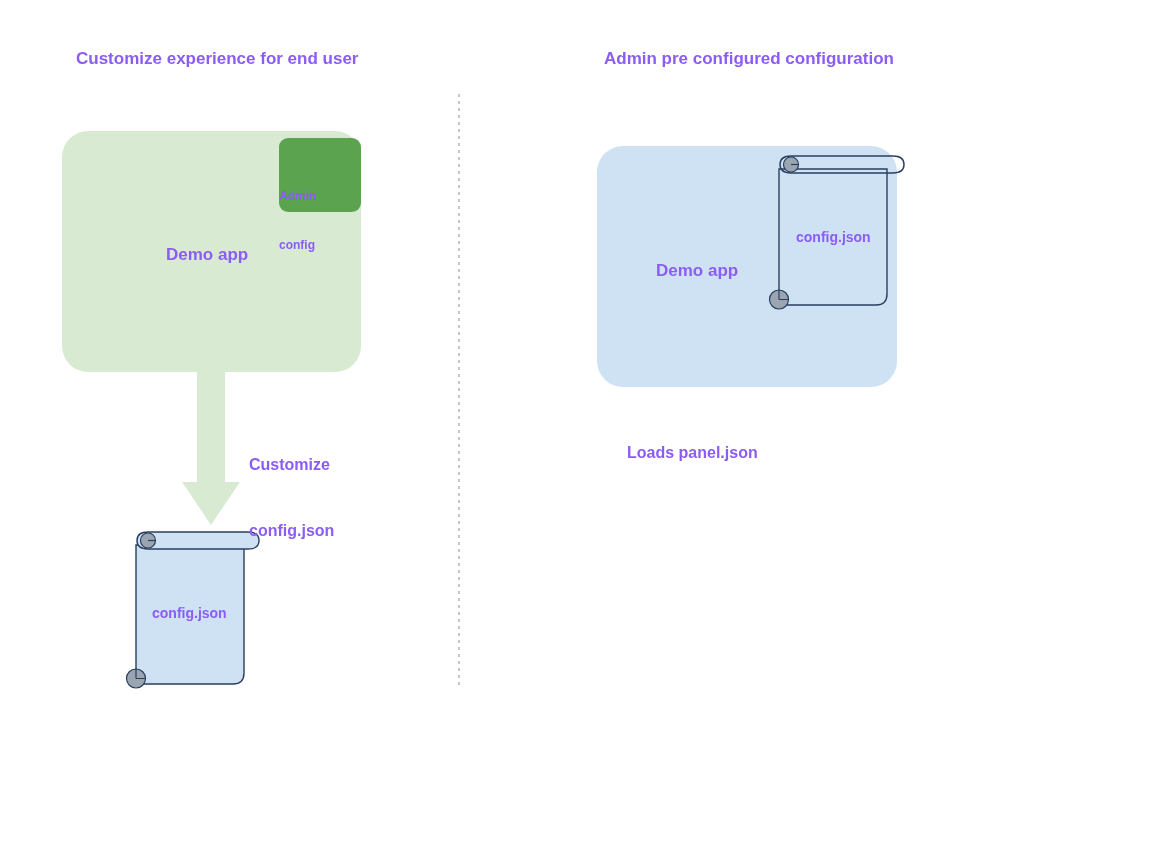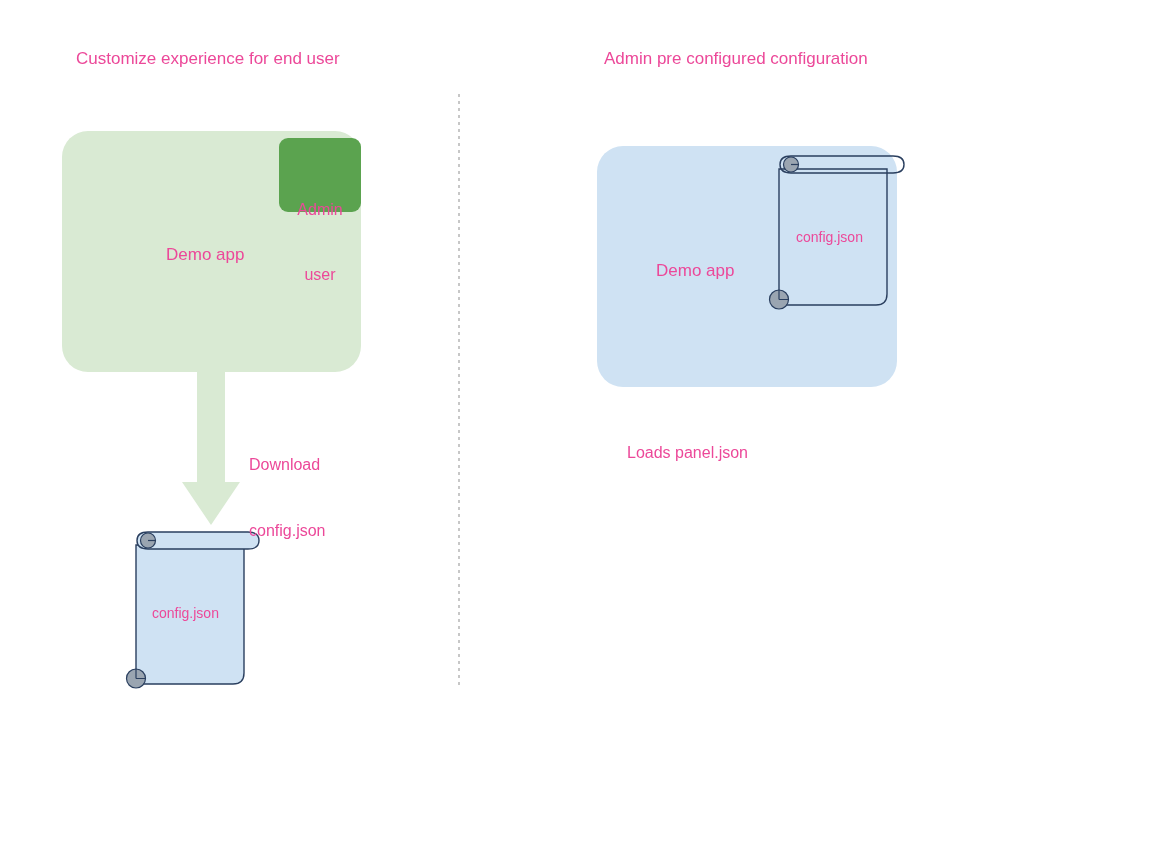--- a/index.html
+++ b/index.html
@@ -18,33 +18,34 @@
   #canvas {
     position: absolute;
     left: 0;
     top: 0;
     width: 1152px;
     height: 864px;
   }
   .label {
     position: absolute;
     font-family: "Liberation Sans", sans-serif;
-    color: #ec4899;
+    color: #8b5cf6;
     white-space: pre;
     line-height: 1.18;
+    font-weight: bold;
   }
   .title-label {
     font-size: 17px;
   }
   .app-label {
     font-size: 17px;
   }
   .panel-label {
-    font-size: 16px;
-    text-align: center;
+    font-size: 12px;
+    text-align: left;
     line-height: 1.36;
   }
   .doc-label {
     font-size: 14px;
   }
   .arrow-label {
     font-size: 16px;
     line-height: 1.38;
   }
   .caption-label {
@@ -88,25 +89,25 @@
     <path d="M 779 299.5 L 788.5 299.5 M 779 299.5 L 779 290" stroke="#2a3f5f" stroke-width="1.2" fill="none"></path>
   </g>
 </svg>
 
 <div class="label title-label" style="left:76px; top:49px;">Customize experience for end user</div>
 
 <div class="label app-label" style="left:166px; top:245px;">Demo app</div>
 
 <div class="label panel-label" style="left:279px; top:155px; width:82px;">
   <div>Admin</div>
-  <div>user</div>
+  <div>config</div>
 </div>
 
 <div class="label arrow-label" style="left:249px; top:410px;">
-  <div>Download</div>
+  <div>Customize</div>
   <div>config.json</div>
 </div>
 
 <div class="label doc-label" style="left:152px; top:605px;">config.json</div>
 
 <div class="label title-label" style="left:604px; top:49px;">Admin pre configured configuration</div>
 
 <div class="label app-label" style="left:656px; top:261px;">Demo app</div>
 
 <div class="label doc-label" style="left:796px; top:229px;">config.json</div>

